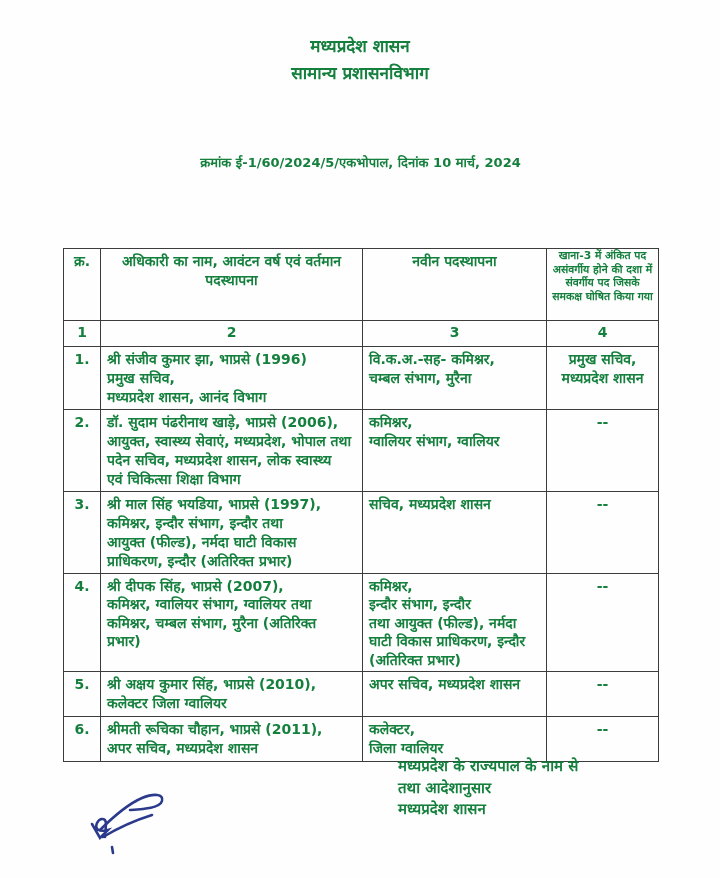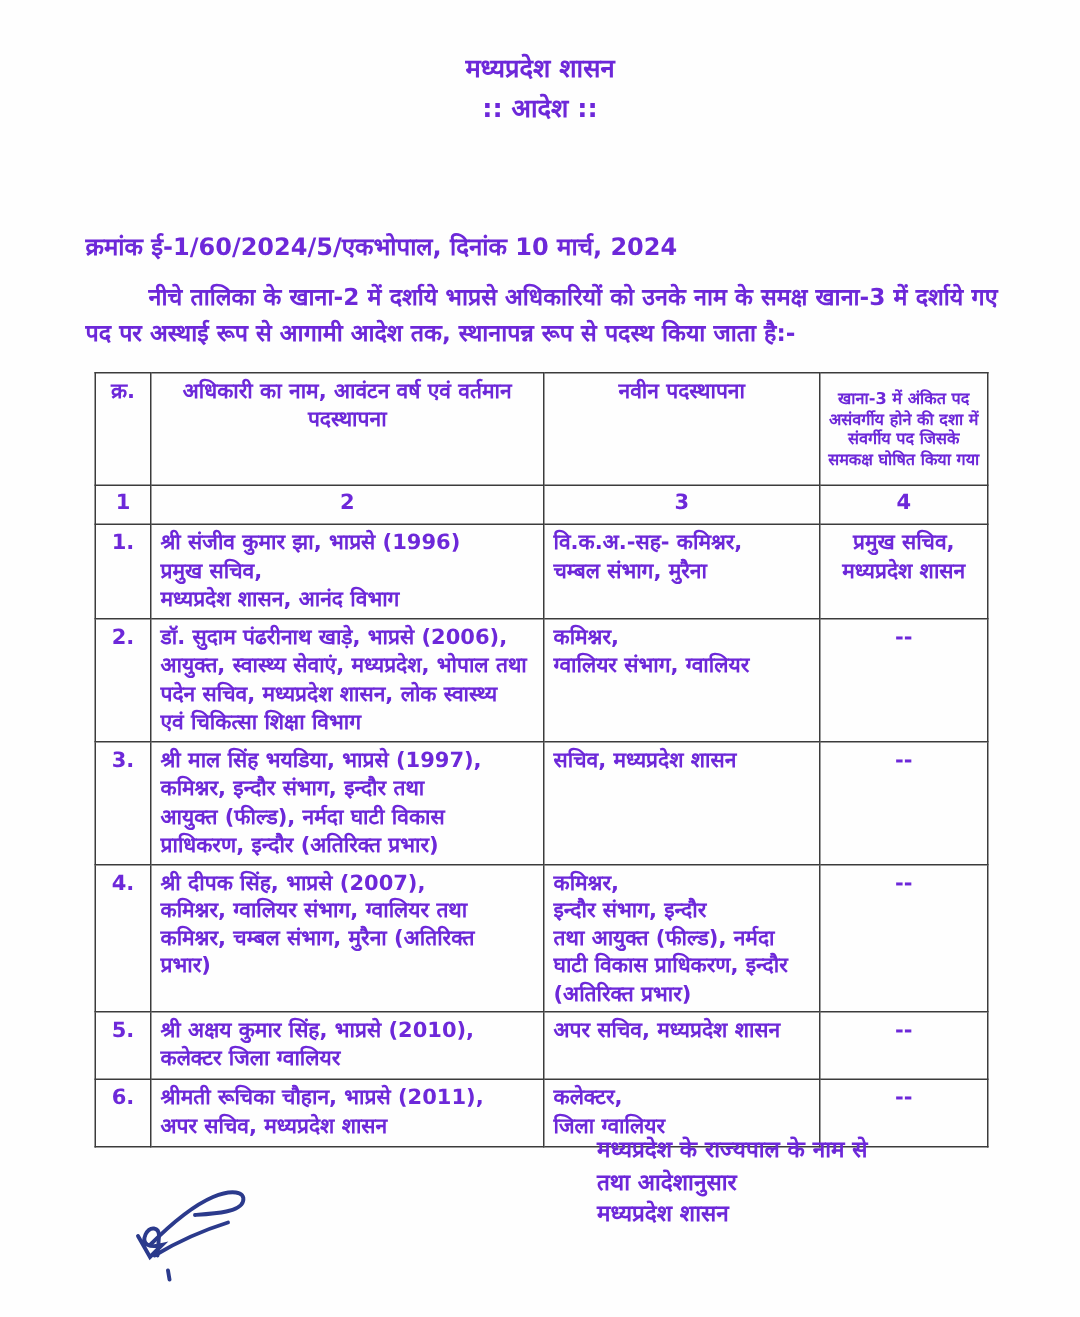--- a/index.html
+++ b/index.html
@@ -2,36 +2,36 @@
 <html><head>
 <meta charset="utf-8">
 <style>
   * { margin:0; padding:0; box-sizing:border-box; }
   html,body { background:#e8e8e8; }
   .page {
     position:relative;
     width:720px; height:878px;
     margin:0 auto;
     background:#fefefe;
-    color:#6d28d9;
+    color:#15803d;
     font-family:"DejaVu Sans", sans-serif;
     overflow:hidden;
   }
   
   .doc-header {
     position:absolute; top:33px; left:0; right:0;
     text-align:center;
     font-size:17px; line-height:27px;
     font-weight:bold;
   }
   
   .ref-line {
     position:absolute; top:153px; left:57px; right:56px;
-    display:flex; justify-content:flex-start;
-    font-size:16px; font-weight:bold;
+    display:flex; justify-content:center;
+    font-size:13px; font-weight:bold;
   }
   
   .intro {
     position:absolute; top:186px; left:57px; width:608px;
     font-size:15.5px; line-height:24px;
     text-indent:42px; font-weight:bold;
     text-align:justify;
   }
   
   .order-table {
@@ -51,21 +51,21 @@
   .order-table tr.r-head  { height:72px; }
   .order-table tr.r-num   { height:26px; }
   .order-table tr.row-1   { height:62px; }
   .order-table tr.row-2   { height:80px; }
   .order-table tr.row-3   { height:78px; }
   .order-table tr.row-4   { height:93px; }
   .order-table tr.row-5   { height:45px; }
   .order-table tr.row-6   { height:45px; }
   .order-table tr.r-head td { text-align:center; }
   .order-table tr.r-head td.h-col4 {
-    font-size:10.8px; line-height:13.5px; padding:10px 2px;
+    font-size:10.8px; line-height:13.5px; padding:0 2px;
   }
   .order-table tr.r-num td { text-align:center; padding-top:2px; }
   .order-table td.c-sno { text-align:center; padding-left:2px; padding-right:2px; }
   .order-table td.c-eq  { text-align:center; }
   .order-table tr.row-4 td { line-height:18.4px; }
   
   .sig-block {
     position:absolute; top:756px; left:398px; width:264px;
     text-align:left;
     font-size:15px; line-height:21.5px;
@@ -75,29 +75,28 @@
   .signature { position:absolute; left:70px; top:780px; width:110px; height:80px; }
   .signature svg { width:100%; height:100%; }
 </style>
 </head>
 <body>
 
 <div class="page">
 
   <div class="doc-header">
     <div>मध्यप्रदेश शासन</div>
-    <div>:: आदेश ::</div>
+    <div>सामान्य प्रशासनविभाग</div>
   </div>
 
   <div class="ref-line">
     <span>क्रमांक ई-1/60/2024/5/एक</span>
     <span>भोपाल, दिनांक 10  मार्च, 2024</span>
   </div>
 
-  <div class="intro">नीचे तालिका के खाना-2 में दर्शाये भाप्रसे अधिकारियों को उनके नाम के समक्ष खाना-3 में दर्शाये गए पद पर अस्थाई रूप से आगामी आदेश तक, स्थानापन्न रूप से पदस्थ किया जाता है:-</div>
 
   <table class="order-table">
     <colgroup>
       <col style="width:37px">
         <col style="width:262px">
         <col style="width:184px">
         <col style="width:112px">
     </colgroup>
     <tbody>
       <tr class="r-head">

